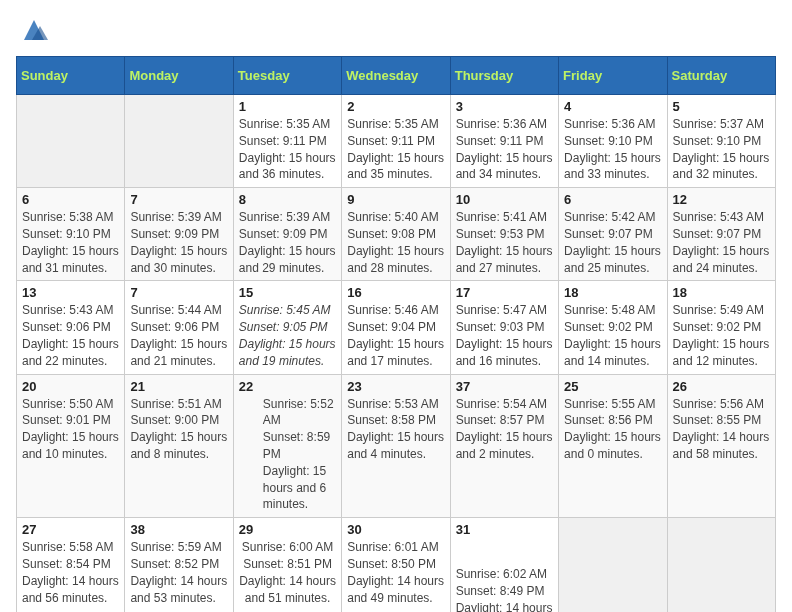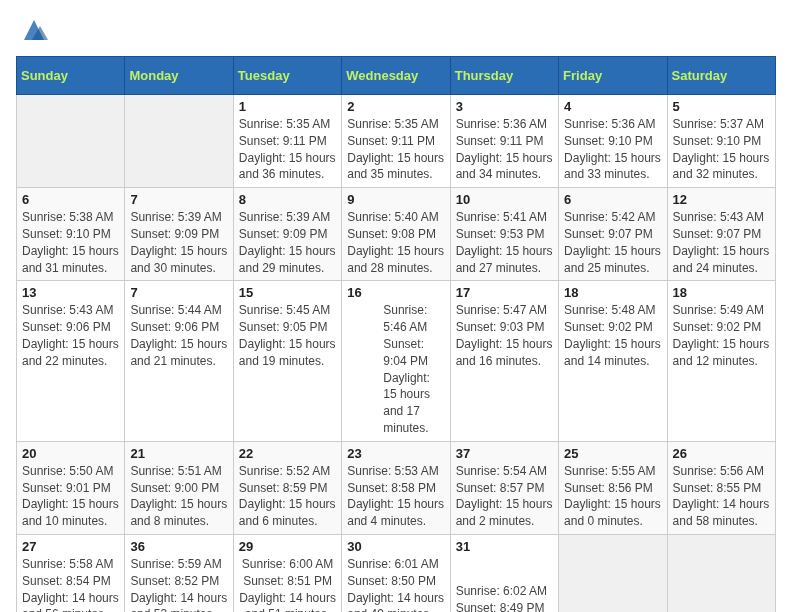--- a/index.html
+++ b/index.html
@@ -212,27 +212,27 @@
 Daylight: 15 hours and 22 minutes.</div>
         </td>
         <td>
           <div class="day-number">7</div>
           <div class="day-info" style="white-space: pre-line;">Sunrise: 5:44 AM
 Sunset: 9:06 PM
 Daylight: 15 hours and 21 minutes.</div>
         </td>
         <td>
           <div class="day-number">15</div>
-          <div class="day-info" style="white-space: pre-line;">Sunrise: 5:45 AM
+          <div class="day-info" style="white-space: pre-line; font-style: italic;">Sunrise: 5:45 AM
 Sunset: 9:05 PM
 Daylight: 15 hours and 19 minutes.</div>
         </td>
         <td>
           <div class="day-number">16</div>
-          <div class="day-info" style="white-space: pre-line; margin-left: 36px;">Sunrise: 5:46 AM
+          <div class="day-info" style="white-space: pre-line;">Sunrise: 5:46 AM
 Sunset: 9:04 PM
 Daylight: 15 hours and 17 minutes.</div>
         </td>
         <td>
           <div class="day-number">17</div>
           <div class="day-info" style="white-space: pre-line;">Sunrise: 5:47 AM
 Sunset: 9:03 PM
 Daylight: 15 hours and 16 minutes.</div>
         </td>
         <td>
@@ -256,21 +256,21 @@
 Daylight: 15 hours and 10 minutes.</div>
         </td>
         <td>
           <div class="day-number">21</div>
           <div class="day-info" style="white-space: pre-line;">Sunrise: 5:51 AM
 Sunset: 9:00 PM
 Daylight: 15 hours and 8 minutes.</div>
         </td>
         <td>
           <div class="day-number">22</div>
-          <div class="day-info" style="white-space: pre-line;">Sunrise: 5:52 AM
+          <div class="day-info" style="white-space: pre-line; margin-left: 24px;">Sunrise: 5:52 AM
 Sunset: 8:59 PM
 Daylight: 15 hours and 6 minutes.</div>
         </td>
         <td>
           <div class="day-number">23</div>
           <div class="day-info" style="white-space: pre-line;">Sunrise: 5:53 AM
 Sunset: 8:58 PM
 Daylight: 15 hours and 4 minutes.</div>
         </td>
         <td>
@@ -293,21 +293,21 @@
         </td>
       </tr>
       <tr>
         <td>
           <div class="day-number">27</div>
           <div class="day-info" style="white-space: pre-line;">Sunrise: 5:58 AM
 Sunset: 8:54 PM
 Daylight: 14 hours and 56 minutes.</div>
         </td>
         <td>
-          <div class="day-number">36</div>
+          <div class="day-number">38</div>
           <div class="day-info" style="white-space: pre-line;">Sunrise: 5:59 AM
 Sunset: 8:52 PM
 Daylight: 14 hours and 53 minutes.</div>
         </td>
         <td>
           <div class="day-number">29</div>
           <div class="day-info" style="white-space: pre-line; text-align: center;">Sunrise: 6:00 AM
 Sunset: 8:51 PM
 Daylight: 14 hours and 51 minutes.</div>
         </td>

